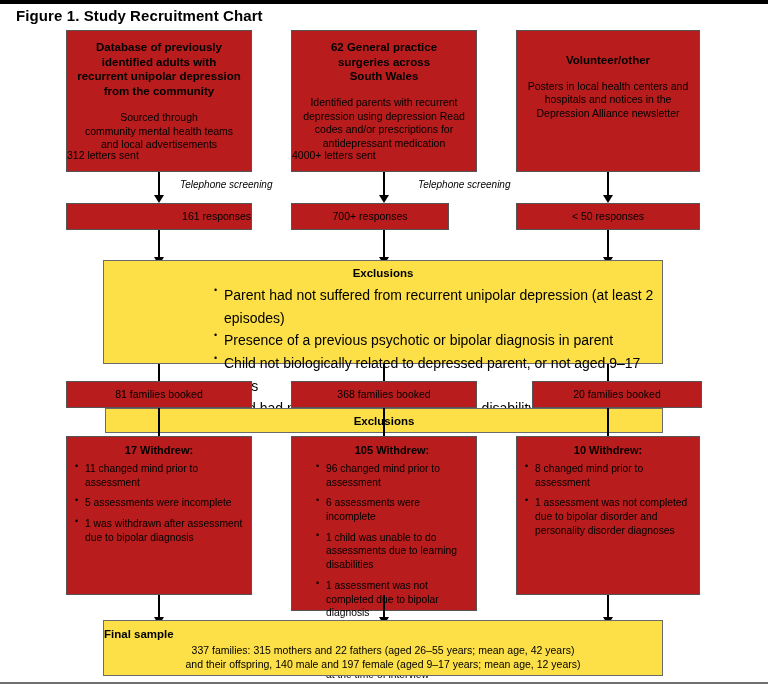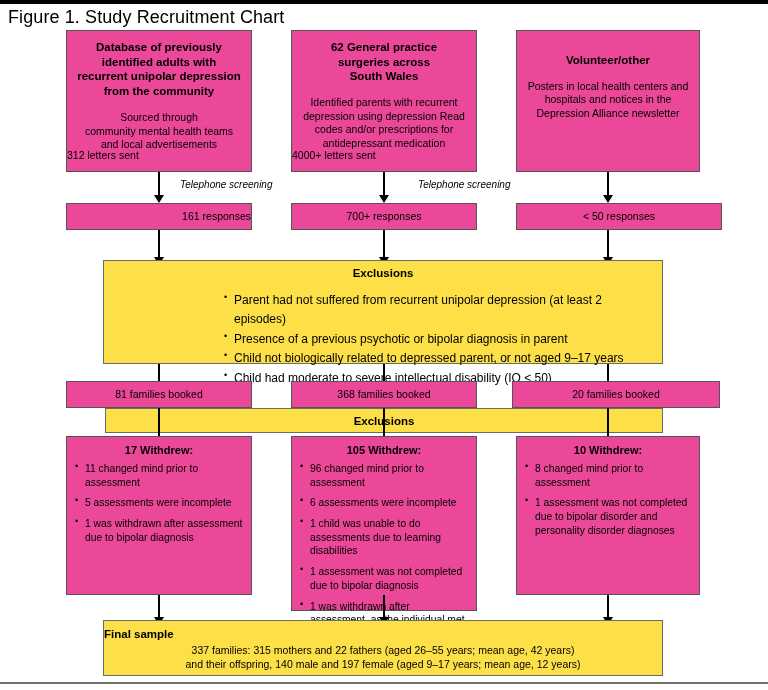--- a/index.html
+++ b/index.html
@@ -26,33 +26,33 @@
   .rule-bottom {
     position: absolute;
     left: 0; top: 682px;
     width: 768px; height: 2px;
     background: #6f6f6f;
   }
 
   
   .fig-title {
     position: absolute;
-    left: 8px; top: 7px;
-    font-size: 18px;
-    font-weight: normal;
+    left: 16px; top: 7px;
+    font-size: 15px;
+    font-weight: bold;
     letter-spacing: .1px;
     white-space: nowrap;
   }
 
   
   .box {
     position: absolute;
     box-sizing: border-box;
     border: 1px solid #555555;
-    background: #ec4899;
+    background: #b91c1c;
   }
   .gbox {
     position: absolute;
     box-sizing: border-box;
     border: 1px solid #6b6b6b;
     background: #fde047;
   }
 
   .b-head {
     font-weight: bold;
@@ -121,24 +121,24 @@
   }
 
   
   .exc-title {
     font-weight: bold;
     font-size: 11.5px;
     text-align: center;
     margin: 6px 0 5px 0;
   }
   .exc-list {
-    margin: 12px;
+    margin: 2px;
     padding: 0;
     list-style: none;
-    font-size: 12px;
+    font-size: 14px;
     line-height: 1.62;
   }
   .exc-list li {
     padding-left: 12px;
     position: relative;
   }
   .exc-list li::before {
     content: "\2022";
     position: absolute;
     left: 2px;
@@ -241,24 +241,24 @@
 <div class="arrow" style="left:158px; top:172px; height:23px;"></div>
 <div class="arrow" style="left:383px; top:172px; height:23px;"></div>
 <div class="arrow" style="left:607px; top:172px; height:23px;"></div>
 
 <div class="tel-label" style="left:180px; top:179px;">Telephone screening</div>
 <div class="tel-label" style="left:418px; top:179px;">Telephone screening</div>
 
 <div class="box rowbox" style="left:66px; top:203px; width:186px; height:27px;justify-content:flex-end;">
   <div class="b-one">161 responses</div>
 </div>
-<div class="box rowbox" style="left:291px; top:203px; width:186px; height:27px;">
+<div class="box rowbox" style="left:291px; top:203px; width:158px; height:27px;">
   <div class="b-one">700+ responses</div>
 </div>
-<div class="box rowbox" style="left:516px; top:203px; width:206px; height:27px;">
+<div class="box rowbox" style="left:516px; top:203px; width:184px; height:27px;">
   <div class="b-one">&lt; 50 responses</div>
 </div>
 
 <div class="arrow" style="left:158px; top:230px; height:27px;"></div>
 <div class="arrow" style="left:383px; top:230px; height:27px;"></div>
 <div class="arrow" style="left:607px; top:230px; height:27px;"></div>
 
 <div class="gbox" style="left:103px; top:260px; width:560px; height:104px;">
   <div class="exc-title">Exclusions</div>
   <div class="exc-wrap">
@@ -274,42 +274,42 @@
 <div class="arrow" style="left:158px; top:364px; height:17px;"></div>
 <div class="arrow" style="left:383px; top:364px; height:17px;"></div>
 <div class="arrow" style="left:607px; top:364px; height:17px;"></div>
 
 <div class="box rowbox" style="left:66px; top:381px; width:186px; height:27px;">
   <div class="b-one">81 families booked</div>
 </div>
 <div class="box rowbox" style="left:291px; top:381px; width:186px; height:27px;">
   <div class="b-one">368 families booked</div>
 </div>
-<div class="box rowbox" style="left:512px; top:381px; width:208px; height:27px;">
+<div class="box rowbox" style="left:532px; top:381px; width:170px; height:27px;">
   <div class="b-one">20 families booked</div>
 </div>
 
 <div class="gbox" style="left:105px; top:408px; width:558px; height:25px;">
   <div class="exc-bar-title">Exclusions</div>
 </div>
 
 <div class="plain-line" style="left:158px; top:408px; height:28px;"></div>
 <div class="plain-line" style="left:383px; top:408px; height:28px;"></div>
 <div class="plain-line" style="left:607px; top:408px; height:28px;"></div>
 
 <div class="box" style="left:66px; top:436px; width:186px; height:159px;">
   <div class="wd-head">17 Withdrew:</div>
   <ul class="wd-list">
     <li>11 changed mind prior to assessment</li>
     <li>5 assessments were incomplete</li>
     <li>1 was withdrawn after assessment due to bipolar diagnosis</li>
   </ul>
 </div>
 
-<div class="box" style="left:291px; top:436px; width:186px; height:175px;">
+<div class="box" style="left:291px; top:436px; width:186px; height:175px;padding-left:16px;">
   <div class="wd-head">105 Withdrew:</div>
   <ul class="wd-list">
     <li>96 changed mind prior to assessment</li>
     <li>6 assessments were incomplete</li>
     <li>1 child was unable to do assessments due to learning disabilities</li>
     <li>1 assessment was not completed due to bipolar diagnosis</li>
     <li>1 was withdrawn after assessment, as the individual  met criteria for bipolar disorder at the time of interview</li>
   </ul>
 </div>
 

